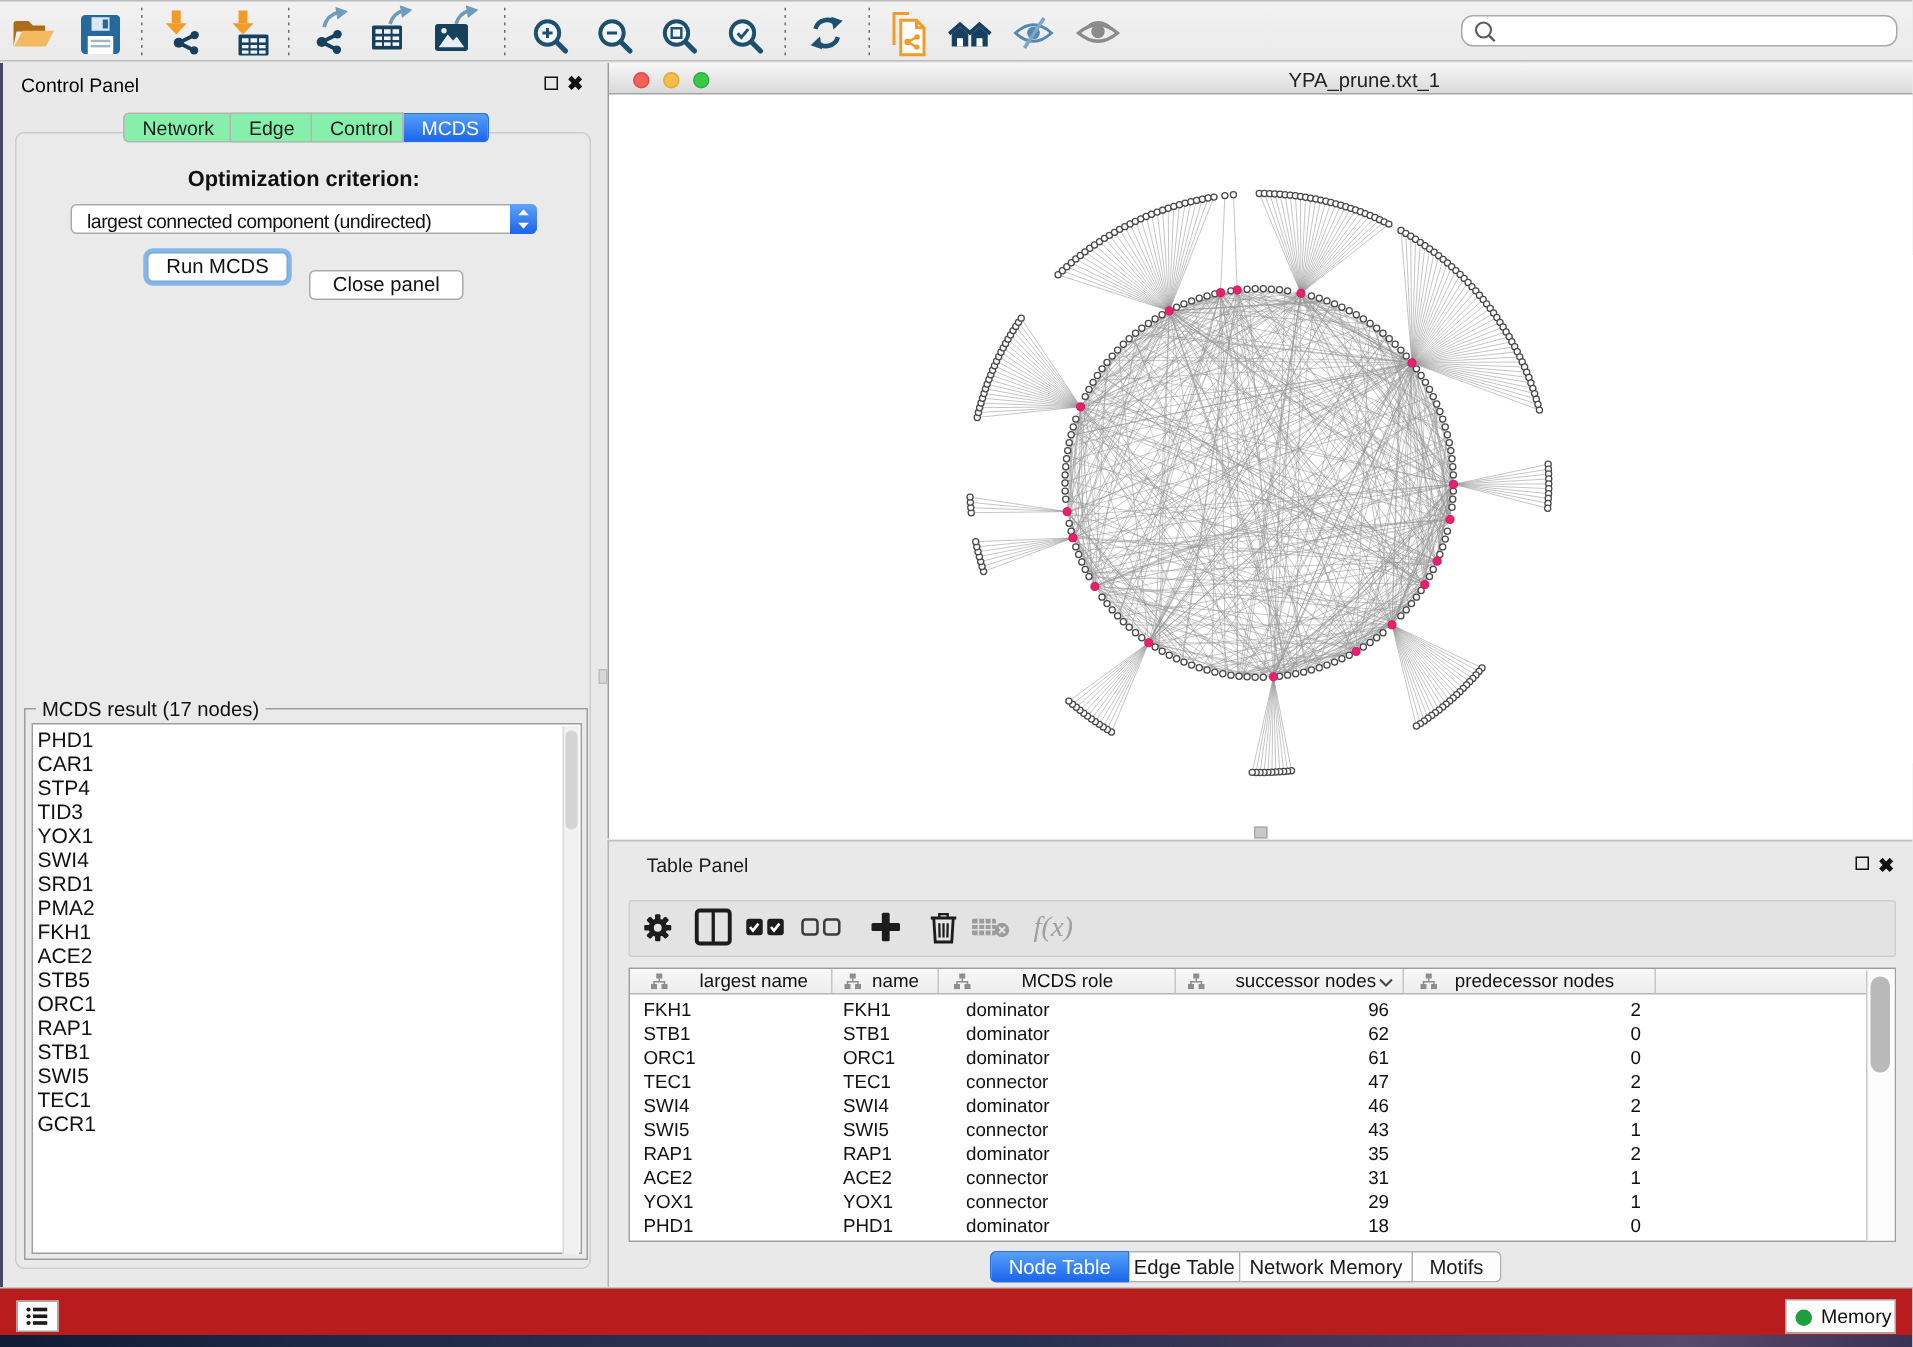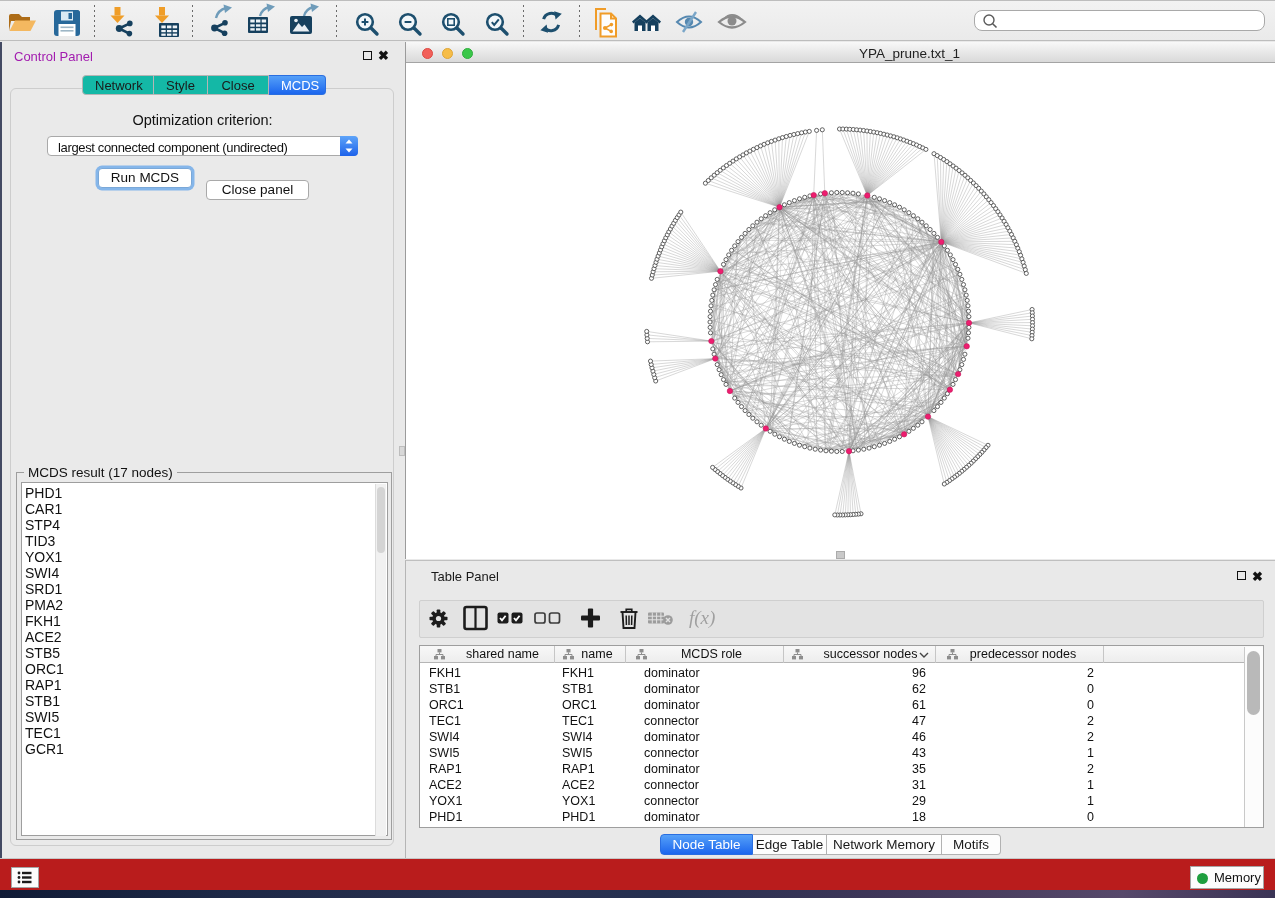--- a/index.html
+++ b/index.html
@@ -14,32 +14,32 @@
 #searchbox { position:absolute; left:974px; top:9px; width:291px; height:21px; background:#fff;
   border:1px solid #a9a9a9; border-radius:8px; }
 
 
 #leftedge { position:absolute; left:0; top:42px; width:2px; height:849px; background:#434a63; }
 #desktop { position:absolute; left:0; top:890px; width:1275px; height:8px;
   background:linear-gradient(90deg,#101b36 0%,#1d2947 18%,#2a3150 38%,#253050 52%,#3d3658 68%,#4a3f60 78%,#57496b 88%,#3a3355 100%); }
 
 
 #cpanel { position:absolute; left:2px; top:42px; width:401px; height:816px; background:#e9e9e9; }
-#cp-title { position:absolute; left:12px; top:7px; font-size:13px; color:#a21caf; }
+#cp-title { position:absolute; left:12px; top:7px; font-size:13px; color:#000000; }
 .winbtn-sq { position:absolute; width:9px; height:9px; border:1.6px solid #111; }
 .winbtn-x { position:absolute; font-size:13px; font-weight:bold; color:#111; line-height:13px; }
 .tabbar { position:absolute; display:flex; height:20px; z-index:3; }
-.tab { height:20px; line-height:19px; padding:0 12px; background:#14b8a6; border:1px solid #b5b5b5;
+.tab { height:20px; line-height:19px; padding:0 12px; background:#86efac; border:1px solid #b5b5b5;
   border-left:none; font-size:13px; color:#1a1a1a; text-align:center; }
 .tab.first { border-left:1px solid #b5b5b5; border-radius:4px 0 0 4px; }
 .tab.last { border-radius:0 4px 4px 0; }
 .tab.sel { background:linear-gradient(#55a0f8,#1c66ee); color:#fff; border-color:#2a6ee0; }
 #cp-box { position:absolute; left:8px; top:46px; width:384px; height:758px; background:#eaeaea;
   border:1px solid #cdcdcd; border-radius:6px; }
-#optlabel { position:absolute; left:0; top:70px; width:401px; text-align:center; font-size:14.5px; color:#111; }
+#optlabel { position:absolute; left:0; top:70px; width:401px; text-align:center; font-size:14.5px; color:#111;font-weight:bold; }
 #combo { position:absolute; left:45px; top:94px; width:311px; height:20px; background:#fff;
   border:1px solid #a9a9a9; border-radius:4px; }
 #combo .txt { position:absolute; left:10px; top:2.5px; font-size:13px; letter-spacing:-0.35px; color:#111; }
 #combo .cap { position:absolute; right:-1px; top:-1px; width:18px; height:20px;
   background:linear-gradient(#5ea4f9,#1d62ea); border-radius:0 4px 4px 0; }
 .btn { position:absolute; height:20px; background:#fff; border:1px solid #a9a9a9; border-radius:4px;
   font-size:13.5px; color:#111; text-align:center; line-height:18px; }
 #runbtn { left:96px; top:126px; width:94px; box-shadow:0 0 0 2.5px #85b6ea; border-color:#7aa8d8; }
 #closebtn { left:204px; top:138px; width:103px; }
 #fieldset { position:absolute; left:14px; top:430px; width:376px; height:368px;
@@ -255,22 +255,22 @@
 </div>
 </div>
 
 <div id="leftedge"></div>
 <div id="cpanel">
   <div id="cp-title">Control Panel</div>
   <div class="winbtn-sq" style="left:361px;top:9px"></div>
   <div class="winbtn-x" style="left:376px;top:7px">✖</div>
   <div class="tabbar" style="left:80px;top:33px">
     <div class="tab first" style="width:72px">Network</div>
-    <div class="tab" style="width:54px">Style</div>
-    <div class="tab" style="width:61px">Close</div>
+    <div class="tab" style="width:54px">Edge</div>
+    <div class="tab" style="width:61px">Control</div>
     <div class="tab sel last" style="width:57px">MCDS</div>
   </div>
   <div id="cp-box"></div>
   <div id="optlabel">Optimization criterion:</div>
   <div id="combo">
     <div class="txt">largest connected component (undirected)</div>
     <div class="cap">
       <svg width="18" height="20">
         <path d="M9,3.5 L12.5,7.5 H5.5 z" fill="#fff"></path>
         <path d="M9,16.5 L5.5,12.5 H12.5 z" fill="#fff"></path>
@@ -1367,21 +1367,21 @@
         <circle cx="7" cy="2" r="4.8" fill="#9c9c9c"></circle>
         <path d="M5,0 l4,4 M9,0 l-4,4" stroke="#e3e3e3" stroke-width="1.4"></path>
       </g>
 
       <text x="269" y="23" font-family="Liberation Serif, serif" font-style="italic" font-size="19" fill="#a0a0a0">f(x)</text>
     </svg>
   </div>
   <div id="ttable">
     <div id="thead">
       <div class="hcell" style="left:0;width:135px">
-          <span class="lbl" style="padding-left:31px">shared name</span>
+          <span class="lbl" style="padding-left:31px">largest name</span>
         </div>
       <div class="hcell" style="left:135px;width:71px">
           <span class="lbl" style="padding-left:14px">name</span>
         </div>
       <div class="hcell" style="left:206px;width:158px">
           <span class="lbl" style="padding-left:14px">MCDS role</span>
         </div>
       <div class="hcell" style="left:364px;width:152px">
           <span class="lbl" style="padding-left:22px">successor nodes</span>
           <svg width="10" height="8" style="position:absolute;left:135px;top:5px">

